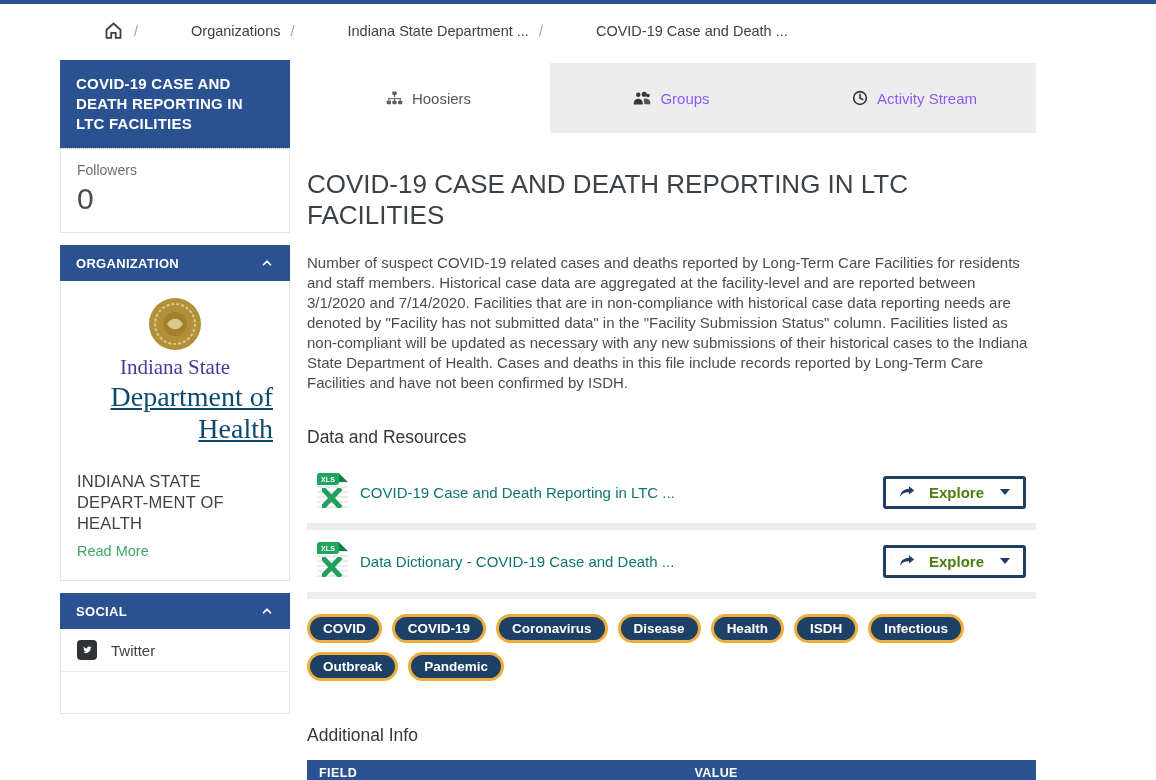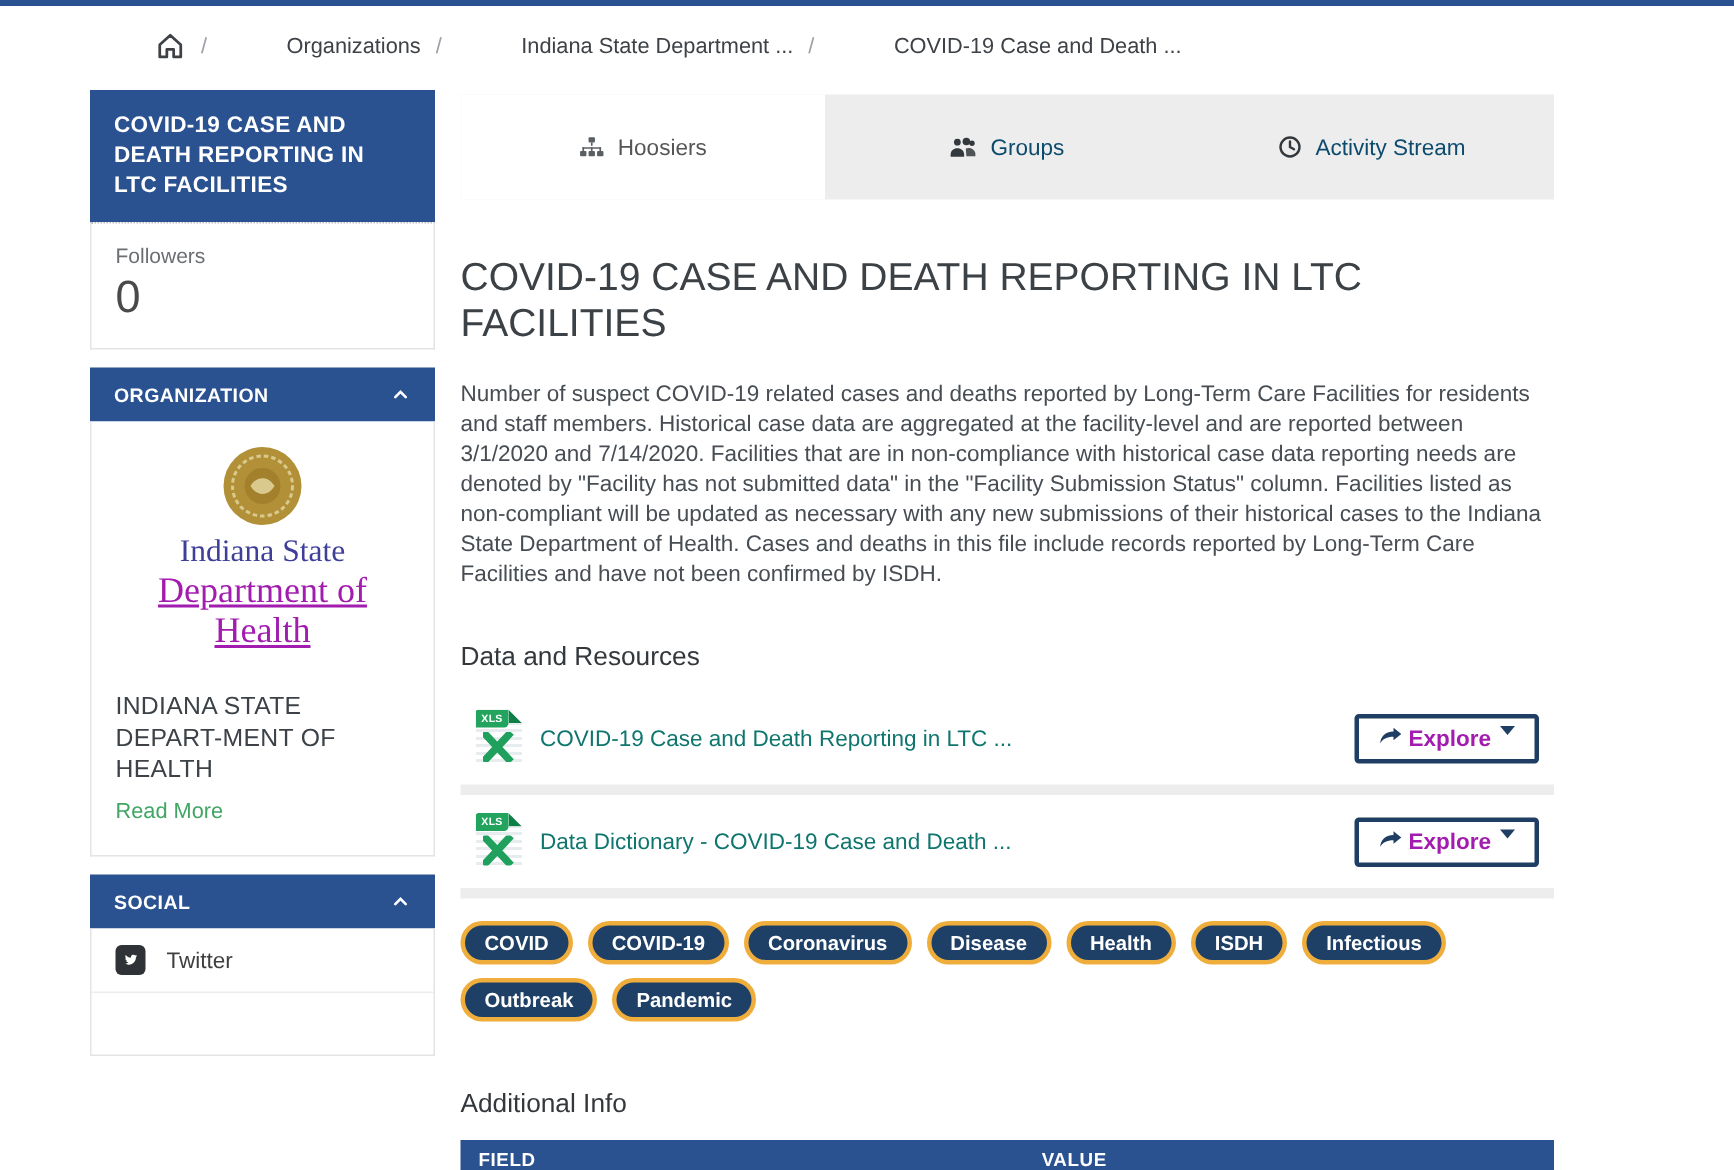--- a/index.html
+++ b/index.html
@@ -25,40 +25,40 @@
   .followers-count { font-size:30px; color:#4a4a4a; margin-top:4px; }
 
   .section-bar { height:36px; display:flex; align-items:center; justify-content:space-between;
     padding:0 16px; font-size:13px; letter-spacing:.3px; margin-top:12px;gap:13px; }
   .chev { width:14px; height:14px; cursor:pointer; }
 
   .org-body { padding:14px 16px 20px; }
   .org-logo { display:block; text-align:center; cursor:pointer; text-decoration:none; }
   .seal { margin:0 auto 2px; display:block; }
   .logo-l1 { font-family:"Liberation Serif", serif; color:#3f3f9a; font-size:21px; }
-  .logo-l2 { font-family:"Liberation Serif", serif; color:#a21caf; font-size:24px;
-    text-decoration:underline; margin-top:1px; }
+  .logo-l2 { font-family:"Liberation Serif", serif; color:#0c4a6e; font-size:28px;
+    text-decoration:underline; margin-top:1px;text-align:right; }
   .org-name { margin-top:26px; font-size:16.5px; line-height:21px; color:#3c4248; letter-spacing:.2px; }
   .org-desc { margin-top:13px; font-size:14.5px; line-height:20px; color:#474c51; }
   .read-more { display:inline-block; margin-top:9px; font-size:14.5px; color:#42a564;
     text-decoration:none; cursor:pointer; }
 
   .social-row { display:flex; align-items:center; gap:14px; padding:0 16px; height:42px;
     cursor:pointer; }
   .social-row + .social-row { border-top:1px solid #ededed; }
   .social-badge { width:20px; height:20px; border-radius:4px; background:#2f3337;
     display:flex; align-items:center; justify-content:center; }
   .social-label { font-size:15px; color:#404040; }
 
   
   .main { position:absolute; left:307px; top:63px; width:729px; }
 
   .tabs { display:flex; background:#ededed; height:70px; }
   .tab { flex:1; display:flex; align-items:center; justify-content:center; gap:9px;
-    font-size:15px; color:#0c4a6e; cursor:pointer; }
+    font-size:15px; color:#8b5cf6; cursor:pointer; }
   .tab.active { background:#fff; color:#555; }
   .tab svg { display:block; }
 
   .page-title { margin-top:36px; font-size:26px; font-weight:400; color:#3c4146; }
   .page-desc { margin-top:22px; font-size:15px; line-height:20px; color:#474d53; }
 
   .sec-heading { margin-top:34px; font-size:17.5px; font-weight:400; color:#33383d; }
 
   .res-list { margin-top:13px; }
   .res-item { height:62px; background:#fff; display:flex; align-items:center; padding:0 10px; }
@@ -69,22 +69,22 @@
   .xls-doc { position:relative; width:31px; height:38px; overflow:hidden;
     clip-path:polygon(0 0, 22px 0, 31px 9px, 31px 38px, 0 38px); background:
     repeating-linear-gradient(#ffffff 0 3px, #e7ecef 3px 5px); border-radius:2px; }
   .xls-band { position:absolute; left:0; top:0; width:22px; height:12px; background:#23a45e;
     border-radius:2px 0 3px 0; color:#fff; font-size:7px; font-weight:700;
     display:flex; align-items:center; justify-content:center; letter-spacing:.2px; }
   .xls-fold { position:absolute; right:0; top:0; width:9px; height:9px; background:#0e7f47;
     clip-path:polygon(0 0, 100% 100%, 0 100%); }
   .xls-x { position:absolute; left:5px; top:15px; }
 
-  .explore-btn { display:flex; align-items:flex-start; gap:4px; background:#fff;
-    border:3px solid #1e3e63; border-radius:3px; color:#a21caf; font-weight:700; font-size:15px;
+  .explore-btn { display:flex; align-items:center; gap:14px; background:#fff;
+    border:3px solid #1e3e63; border-radius:3px; color:#4d7c0f; font-weight:700; font-size:15px;
     padding:5px 13px; cursor:pointer; }
   .caret-down { width:0; height:0; border-left:5px solid transparent; border-right:5px solid transparent;
     border-top:6px solid #1e3e63; margin-left:2px; }
 
   .tags { margin-top:15px; display:flex; flex-wrap:wrap; gap:9px 10px; width:700px; }
   .tag-pill { background:#1f4066; border:3px solid #efad3c; border-radius:16px; color:#fff;
     font-size:13.5px; font-weight:700; padding:4px 13px; cursor:pointer; text-decoration:none; }
 
   .addl-heading { margin-top:44px; }
   .info-table { margin-top:14px; width:729px; border-collapse:collapse; }

